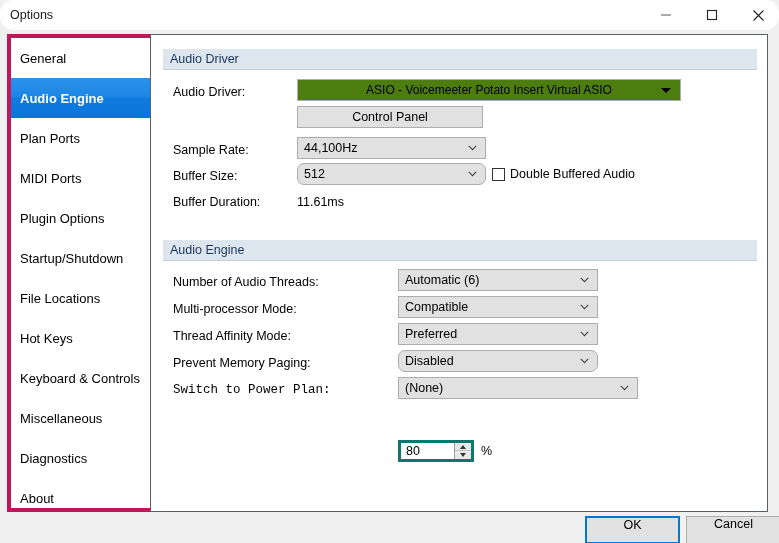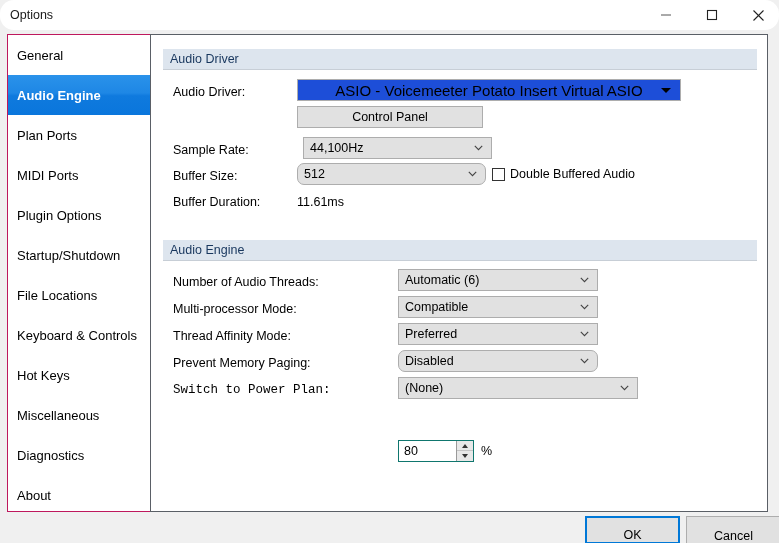--- a/index.html
+++ b/index.html
@@ -64,21 +64,21 @@
     width: 779px; height: 513px;
     background: #f0f0f0;
   }
 
   
   #sidebar {
     position: absolute;
     left: 7px; top: 4px;
     width: 156px; height: 478px;
     background: #22c55e;
-    border: 1px solid #be185d;
+    border: 4px solid #be185d;
     overflow: hidden;
   }
   .side-item {
     position: relative;
     height: 40px;
     display: flex;
     align-items: center;
     padding-left: 9px;
     font-size: 13px;
     color: #000000;
@@ -129,27 +129,27 @@
     position: absolute;
     font-size: 12.5px;
     color: #000000;
     white-space: nowrap;
     line-height: 16px;
   }
 
   
   .combo-classic {
     position: absolute;
-    background: #1d4ed8;
+    background: #4d7c0f;
     border: 1px solid #adadad;
     height: 22px;
     display: flex;
     align-items: center;
     justify-content: center;
-    font-size: 15px;
+    font-size: 12px;
     color: #000;
     white-space: nowrap;
     cursor: default;
   }
   .combo-classic .tri {
     position: absolute;
     right: 9px; top: 50%;
     margin-top: -2px;
     width: 0; height: 0;
     border-left: 5px solid transparent;
@@ -220,21 +220,21 @@
     border: solid #000000;
     border-width: 0 1.6px 1.6px 0;
     transform: rotate(42deg);
   }
 
   
   #spin-wrap {
     position: absolute;
     left: 398px; top: 410px;
     width: 76px; height: 22px;
-    border: 1px solid #0f766e;
+    border: 3px solid #0f766e;
     background: #ffffff;
     display: flex;
   }
   #spin-value {
     flex: 1 1 auto;
     display: flex;
     align-items: center;
     padding-left: 5px;
     font-size: 12.5px;
     color: #000;
@@ -280,21 +280,21 @@
   }
 
   
   .footbtn {
     position: absolute;
     height: 28px;
     width: 95px;
     background: #e1e1e1;
     border: 1px solid #adadad;
     display: flex;
-    align-items: flex-end;
+    align-items: flex-start;
     justify-content: center;
     font-size: 12.5px;
     color: #000;
     cursor: default;
     white-space: nowrap;
   }
   #btn-ok {
     left: 585px; top: 486px;
     border: 2px solid #0078d7;
     background: #e1e1e1;
@@ -353,24 +353,24 @@
       <div class="side-item">
         <span>Plugin Options</span>
       </div>
       <div class="side-item">
         <span>Startup/Shutdown</span>
       </div>
       <div class="side-item">
         <span>File Locations</span>
       </div>
       <div class="side-item">
+        <span>Hot Keys</span>
+      </div>
+      <div class="side-item">
         <span>Keyboard &amp; Controls</span>
-      </div>
-      <div class="side-item">
-        <span>Hot Keys</span>
       </div>
       <div class="side-item">
         <span>Miscellaneous</span>
       </div>
       <div class="side-item">
         <span>Diagnostics</span>
       </div>
       <div class="side-item">
         <span>About</span>
       </div>
@@ -386,21 +386,21 @@
         <span>ASIO - Voicemeeter Potato Insert Virtual ASIO</span>
         <span class="tri"></span>
       </div>
 
       <div class="pushbtn" style="left:146px; top:71px; width:186px;text-align:center;">
         <span>Control Panel</span>
       </div>
 
       <div class="field-label" style="left:22px; top:107px;">Sample Rate:</div>
 
-      <div class="combo" style="left:152px; top:102px; width:189px;">
+      <div class="combo" style="left:146px; top:102px; width:189px;">
         <span>44,100Hz</span>
         <svg class="chev" viewBox="0 0 9 6">
           <polyline points="0.8,0.8 4.5,4.6 8.2,0.8" fill="none" stroke="#444" stroke-width="1.1"></polyline>
         </svg>
       </div>
 
       <div class="field-label" style="left:22px; top:133px;">Buffer Size:</div>
 
       <div class="combo" style="left:146px; top:128px; width:189px;border-radius:7px;">
         <span>512</span>

